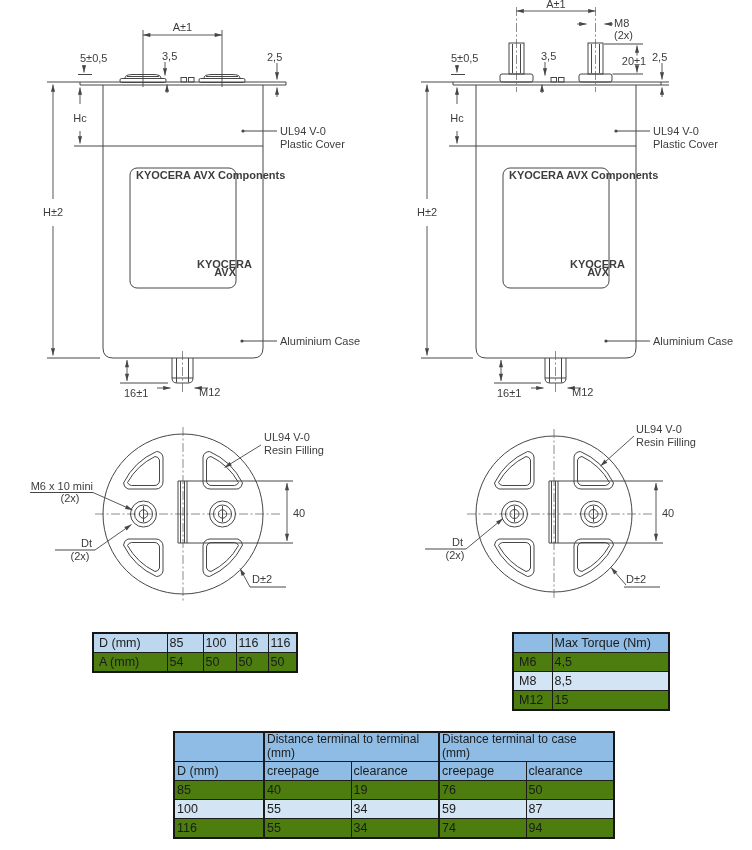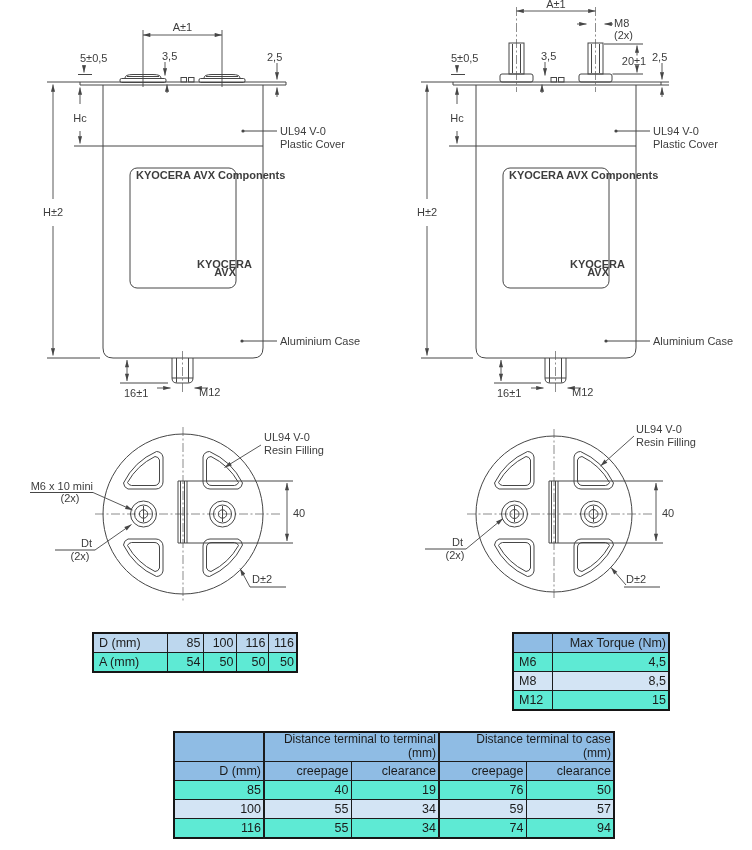--- a/index.html
+++ b/index.html
@@ -11,23 +11,23 @@
   svg { position:absolute; left:0; top:0; }
   svg text { font-family:"Liberation Sans", sans-serif; fill:#3d3d3d; font-size:11px; stroke:none; }
   .ln  { stroke:#464646; fill:none; stroke-width:1; }
   .dim { stroke:#464646; fill:none; stroke-width:0.9; }
   .cl  { stroke:#5a5a5a; fill:none; stroke-width:0.7; stroke-dasharray:9 2.5 2 2.5; }
   .dot { fill:#464646; }
 
   table {
     position:absolute; border-collapse:collapse; table-layout:fixed;
     font-size:12.5px; color:var(--text,#1b1b1b); border:2px solid #161616;
-    background:#5eead4;
+    background:#4d7c0f;
   }
-  td { border:1px solid #1c1c1c; padding:0 2px; height:18px; text-align:right;
+  td { border:1px solid #1c1c1c; padding:0 2px; height:18px; text-align:left;
        vertical-align:middle; line-height:1.15; white-space:nowrap; overflow:hidden; }
   td.lbl { text-align:left; padding-left:5px; }
   tr.blue td { background:var(--row_blue,#bdd7ee); }
   tr.hdr  td { background:var(--header_blue,#8fbce4); }
   tr.lite td { background:var(--row_light,#d3e4f4); }
   td.grp { font-size:12px; height:28px; }
   td.thickL { border-left-width:2px; }
 </style>
 </head>
 <body>
@@ -382,21 +382,21 @@
       <td class="thickL">40</td>
       <td>19</td>
       <td class="thickL">76</td>
       <td>50</td>
     </tr>
     <tr class="lite">
       <td>100</td>
       <td class="thickL">55</td>
       <td>34</td>
       <td class="thickL">59</td>
-      <td>57</td>
+      <td>87</td>
     </tr>
     <tr>
       <td>116</td>
       <td class="thickL">55</td>
       <td>34</td>
       <td class="thickL">74</td>
       <td>94</td>
     </tr>
   </tbody>
 </table>

